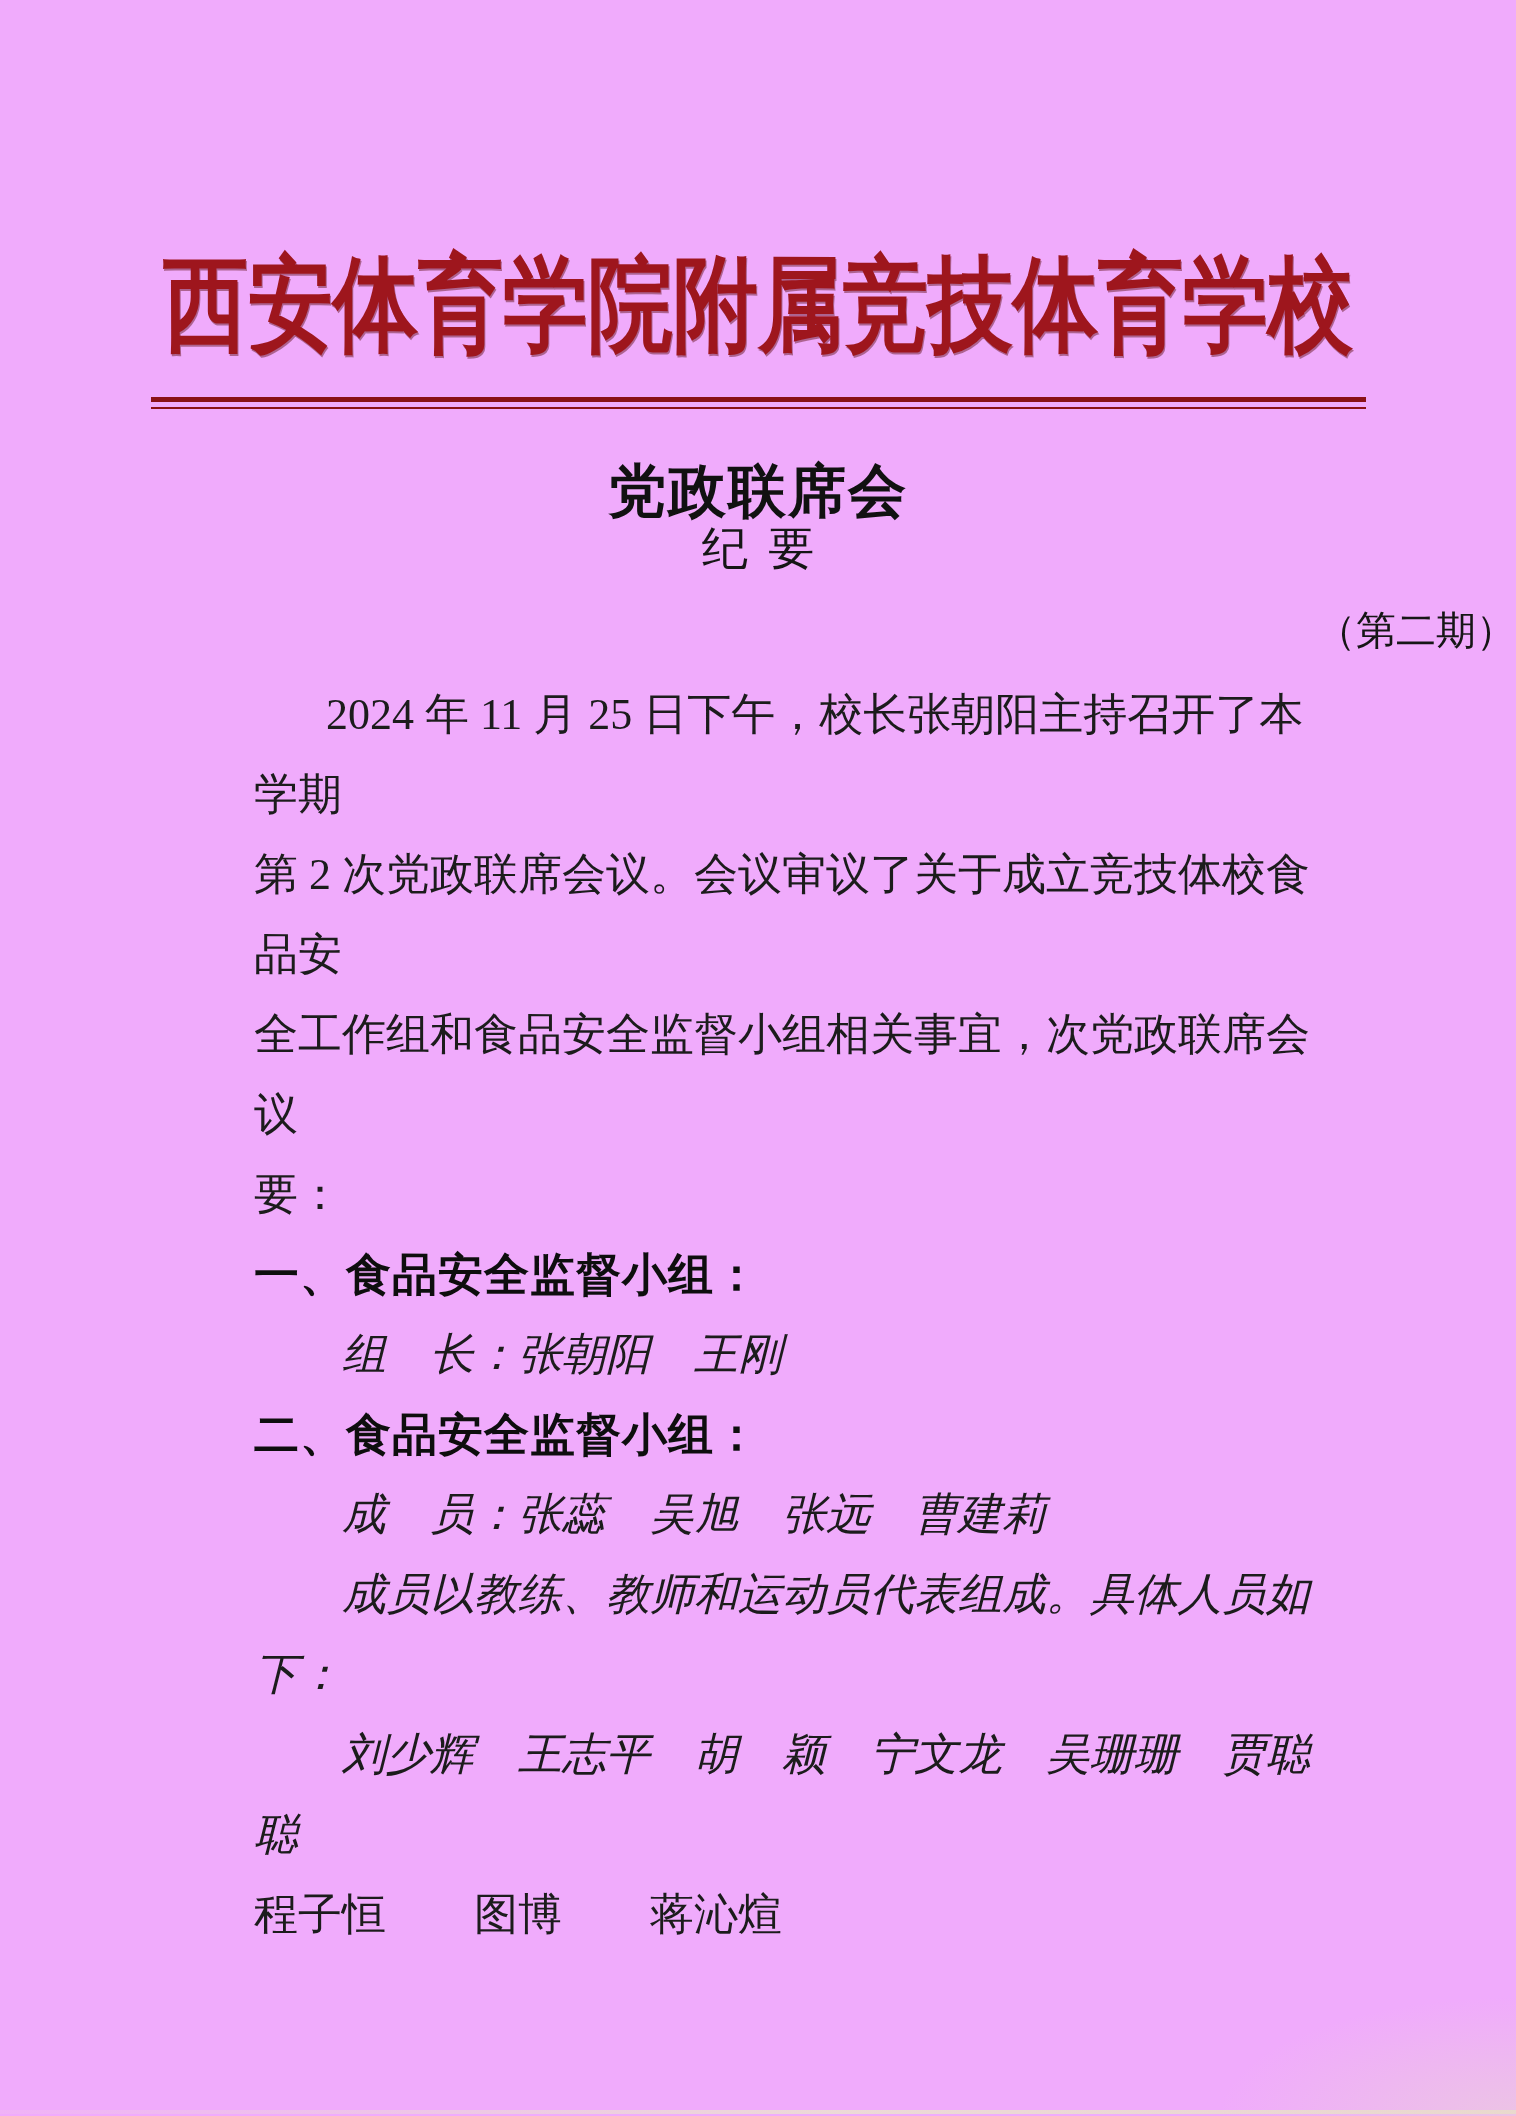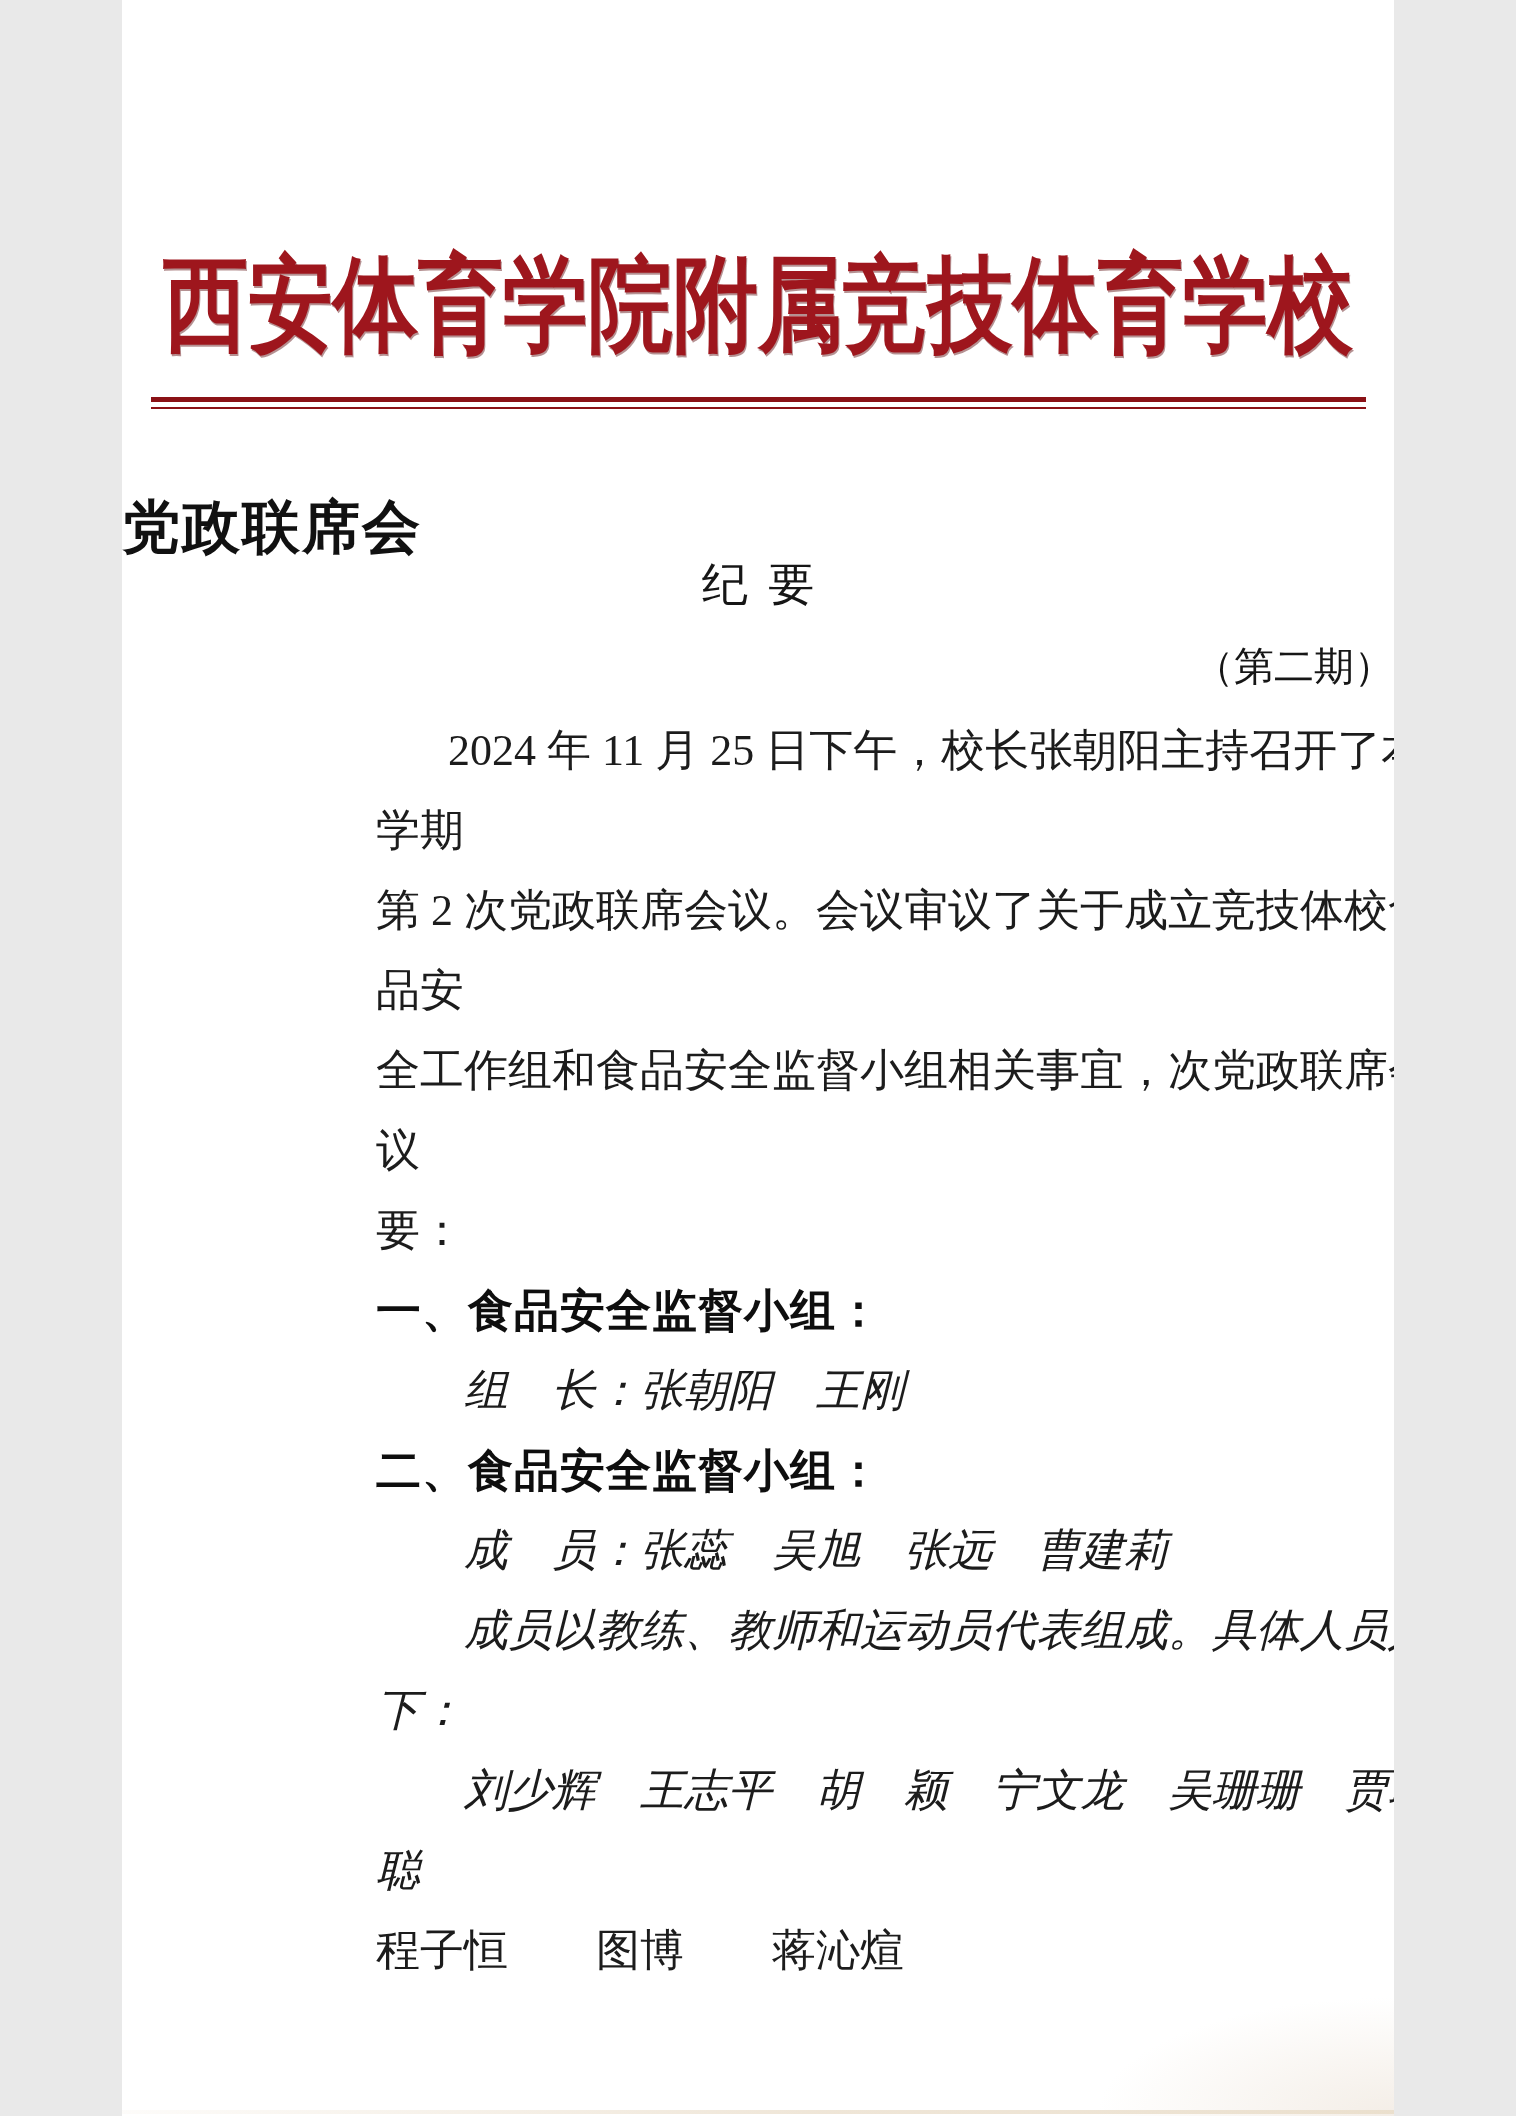--- a/index.html
+++ b/index.html
@@ -1,20 +1,20 @@
 <!DOCTYPE html>
 <html><head>
 <meta charset="utf-8">
 <style>
   html,body{margin:0;padding:0;background:#e9e9e9;}
   .page{
     position:relative;
-    width:1272px;height:2116px;
+    width:1516px;height:2116px;
     margin:0 auto;
-    background:#ffffff;
+    background:#f0abfc;
     overflow:hidden;
     font-family:"Liberation Serif", serif;
     color:#1d1d1d;
   }
   
   .letterhead{
     margin:0;
     padding-top:255px;
     height:100px;
     line-height:100px;
@@ -30,22 +30,22 @@
   }
   .red-rule{
     width:1215px;
     margin:42px auto 0 auto;
     height:5px;               
     border-top:5px solid #8a1116;
     border-bottom:2px solid #8a1116;
   }
   
   .doc-title{
-    margin:88px 0 0 0;
-    text-align:left;
+    margin:52px 0 0 0;
+    text-align:center;
     font-size:58px;
     line-height:62px;
     font-weight:bold;
     color:#111;
     letter-spacing:2px;
   }
   .doc-subtitle{
     text-align:center;
     font-size:46px;
     line-height:52px;

